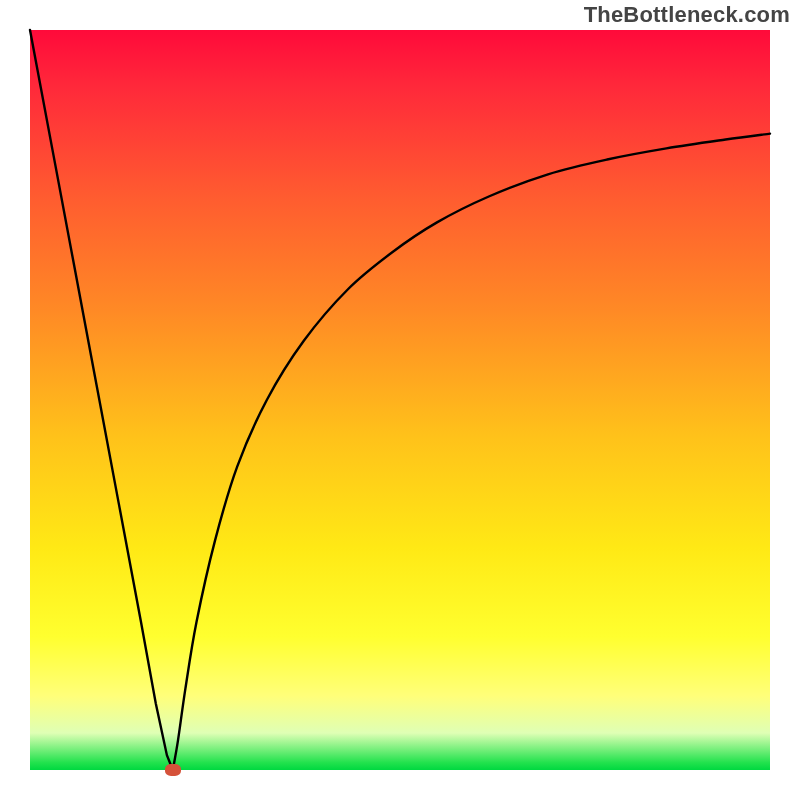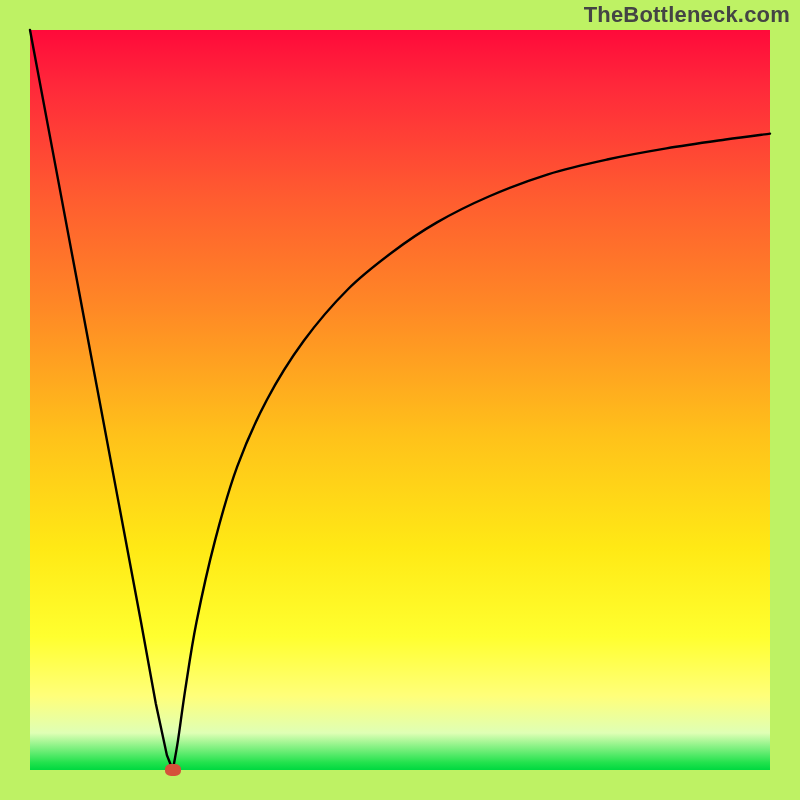--- a/index.html
+++ b/index.html
@@ -8,21 +8,21 @@
     width: 800px;
     height: 800px;
     background: #000;
     font-family: Arial, Helvetica, sans-serif;
     overflow: hidden;
   }
   .frame {
     position: relative;
     width: 800px;
     height: 800px;
-    background: #bef264;
+    background: #ffffff;
   }
   .watermark {
     position: absolute;
     top: 2px;
     right: 10px;
     color: #444444;
     font-size: 22px;
     font-weight: 600;
     letter-spacing: 0.2px;
     user-select: none;

